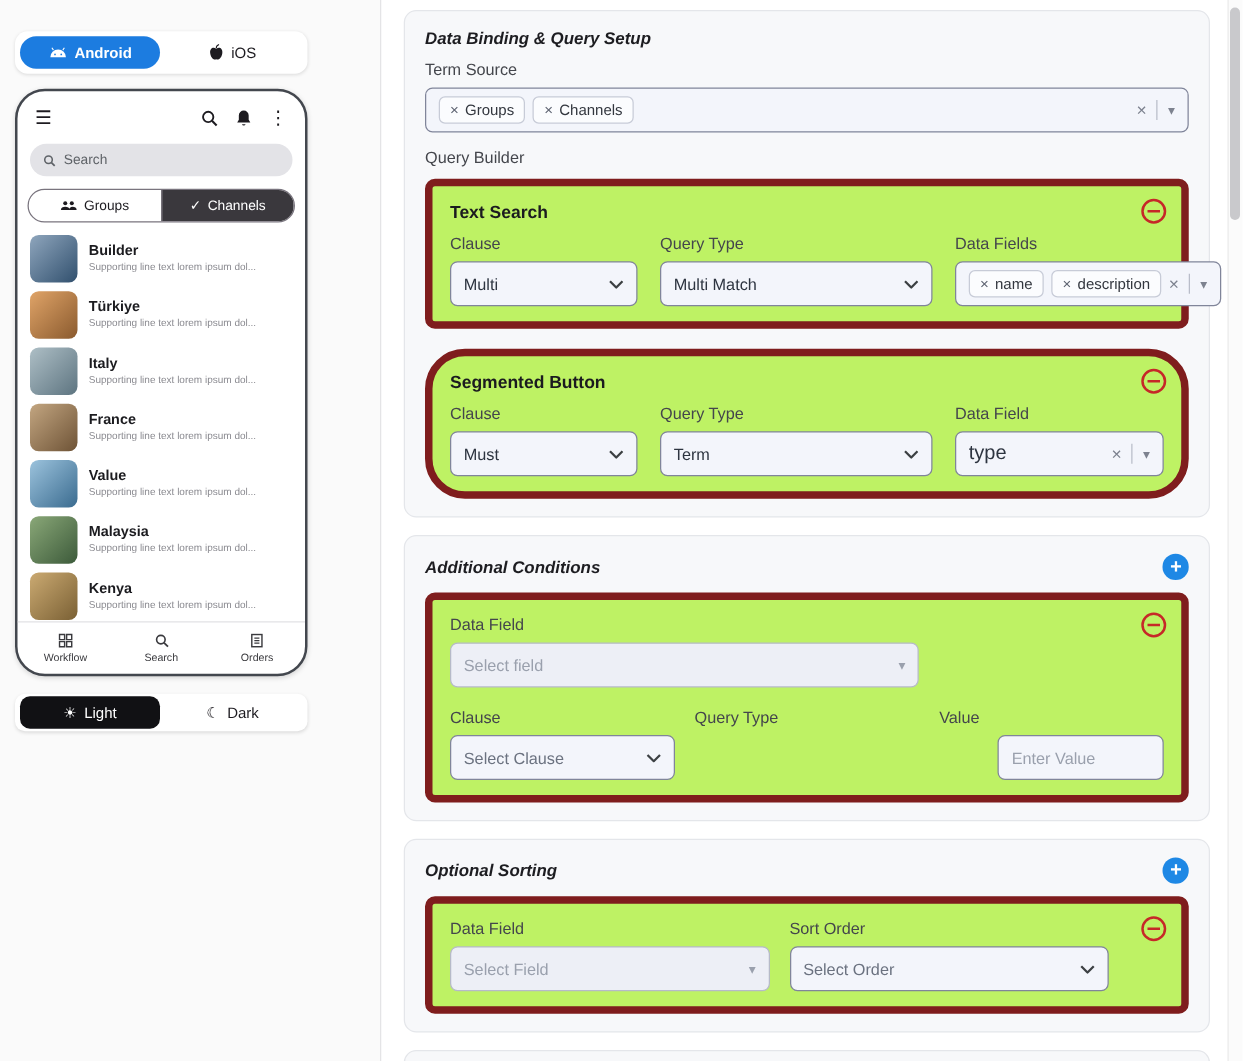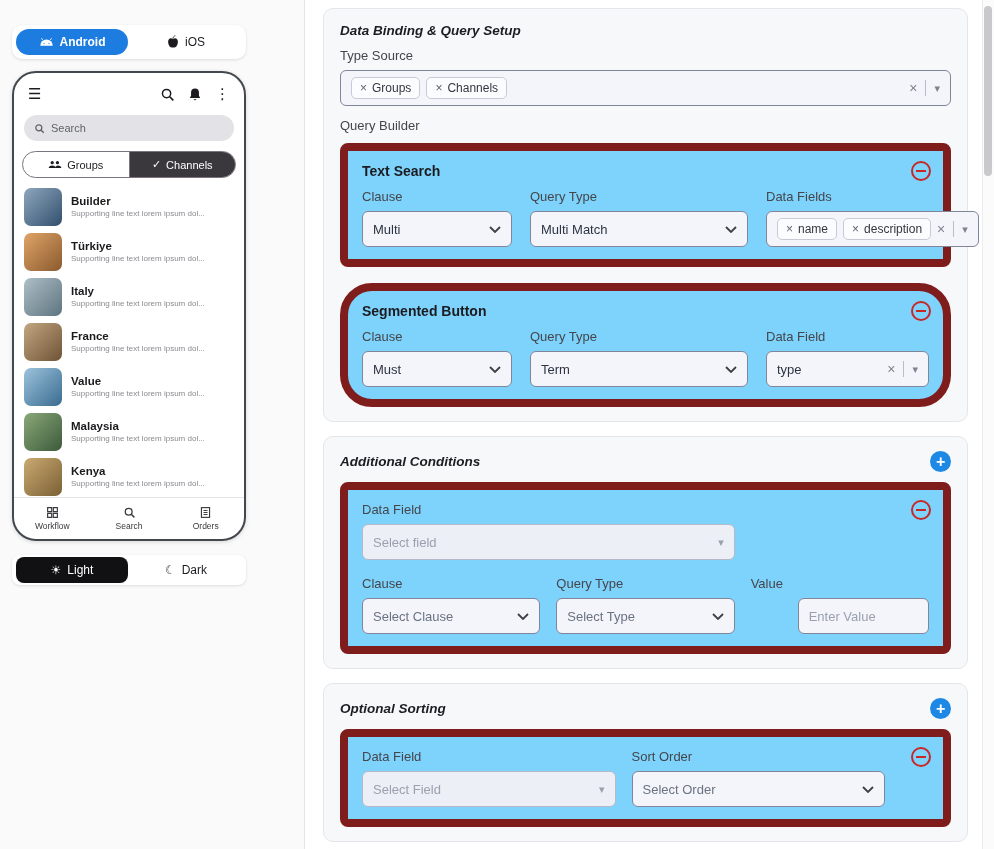--- a/index.html
+++ b/index.html
@@ -76,21 +76,21 @@
 
   .section {
     background: #f7f8fa; border: 1px solid #e4e6ea; border-radius: 10px;
     padding: 14px 16px; margin-bottom: 14px;
   }
   .section-head { display: flex; align-items: center; justify-content: space-between; margin-bottom: 10px; font-style: italic; }
   .section-title { font-size: 13.5px; font-weight: bold; color: #1d1d21; }
   .flabel { font-size: 13px; color: #44464c; margin-bottom: 7px; }
 
   .card {
-    position: relative; background: #7dd3fc; border: 8px solid #7f1d1d; border-radius: 8px;
+    position: relative; background: #bef264; border: 6px solid #7f1d1d; border-radius: 8px;
     padding: 12px 14px; margin-top: 10px;
   }
   .card-title { font-size: 14px; font-weight: bold; color: #1b1b1f; margin-bottom: 10px; }
 
   .minus-btn {
     position: absolute; top: 10px; right: 12px; width: 20px; height: 20px;
     border: 2.4px solid #c62828; border-radius: 50%; cursor: pointer;
   }
   .minus-btn::after {
     content: ""; position: absolute; left: 3px; right: 3px; top: 50%;
@@ -126,21 +126,21 @@
   .chip {
     display: inline-flex; align-items: center; gap: 5px;
     border: 1px solid #c7cbd7; background: #fbfcfe; border-radius: 5px;
     padding: 3px 8px; font-size: 12px; color: #33373f; white-space: nowrap;
   }
   .chip-x { color: #5c6270; font-size: 12px; cursor: pointer; line-height: 1; }
   .msel-right { margin-left: auto; display: flex; align-items: center; gap: 8px; flex-shrink: 0; }
   .msel-clear { color: #7d828f; font-size: 14px; cursor: pointer; line-height: 1; }
   .msel-div { width: 1px; height: 16px; background: #b9bdc9; }
   .msel-arrow { color: #7d828f; font-size: 11px; cursor: pointer; }
-  .msel-plain { font-size: 13px; color: #2d3440; }
+  .msel-plain { font-size: 16px; color: #2d3440; }
 
   .sub-label { font-size: 13px; color: #44464c; margin: 12px 0 7px; }
 </style>
 </head>
 <body>
 
 <div class="app">
 
   <aside class="left-col">
 
@@ -294,21 +294,21 @@
     </div>
   </aside>
 
   <main class="main-panel">
 
     <div class="section">
       <div class="section-head">
         <div class="section-title">Data Binding &amp; Query Setup</div>
       </div>
 
-      <div class="flabel">Type Source</div>
+      <div class="flabel">Term Source</div>
       <div class="msel">
         <span class="chip">
           <span class="chip-x">×</span>
           <span>Groups</span>
         </span>
         <span class="chip">
           <span class="chip-x">×</span>
           <span>Channels</span>
         </span>
         <span class="msel-right">
@@ -420,26 +420,20 @@
             <div class="flabel">Clause</div>
             <div class="select">
               <span style="color:#6b7280;">Select Clause</span>
               <svg class="chev" width="12" height="7" viewBox="0 0 12 7">
                   <path d="M1 1l5 5 5-5" fill="none" stroke="#3c4043" stroke-width="1.8"></path>
                 </svg>
             </div>
           </div>
           <div>
             <div class="flabel">Query Type</div>
-            <div class="select">
-              <span style="color:#6b7280;">Select Type</span>
-              <svg class="chev" width="12" height="7" viewBox="0 0 12 7">
-                  <path d="M1 1l5 5 5-5" fill="none" stroke="#3c4043" stroke-width="1.8"></path>
-                </svg>
-            </div>
           </div>
           <div>
             <div class="flabel">Value</div>
             <div class="tinput">
               <input type="text" placeholder="Enter Value" style="">
             </div>
           </div>
         </div>
       </div>
     </div>

